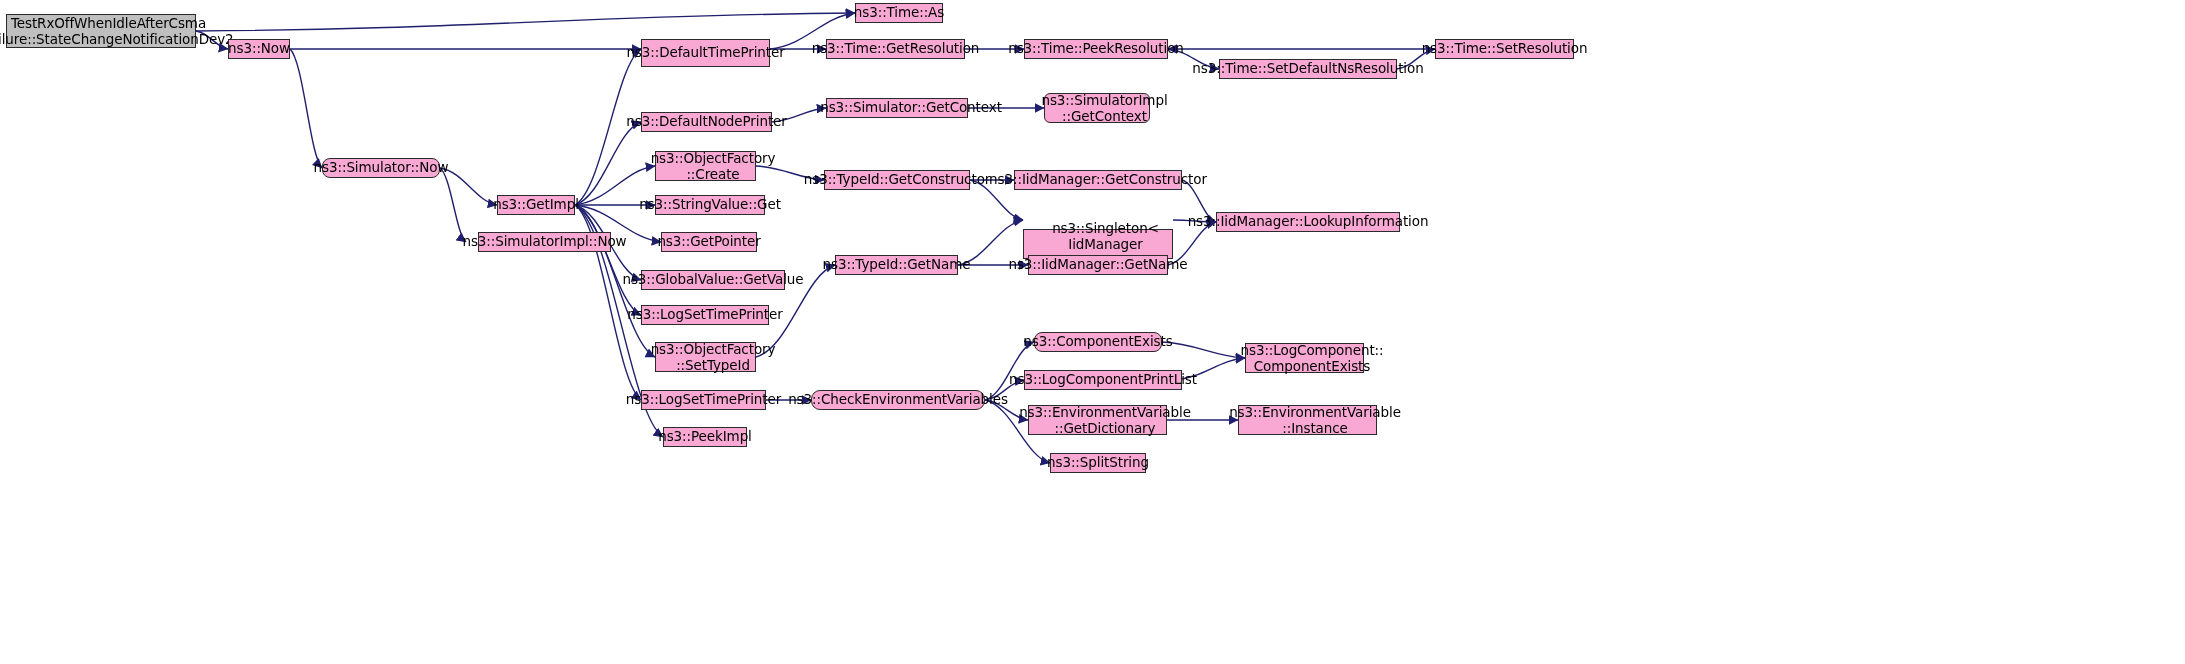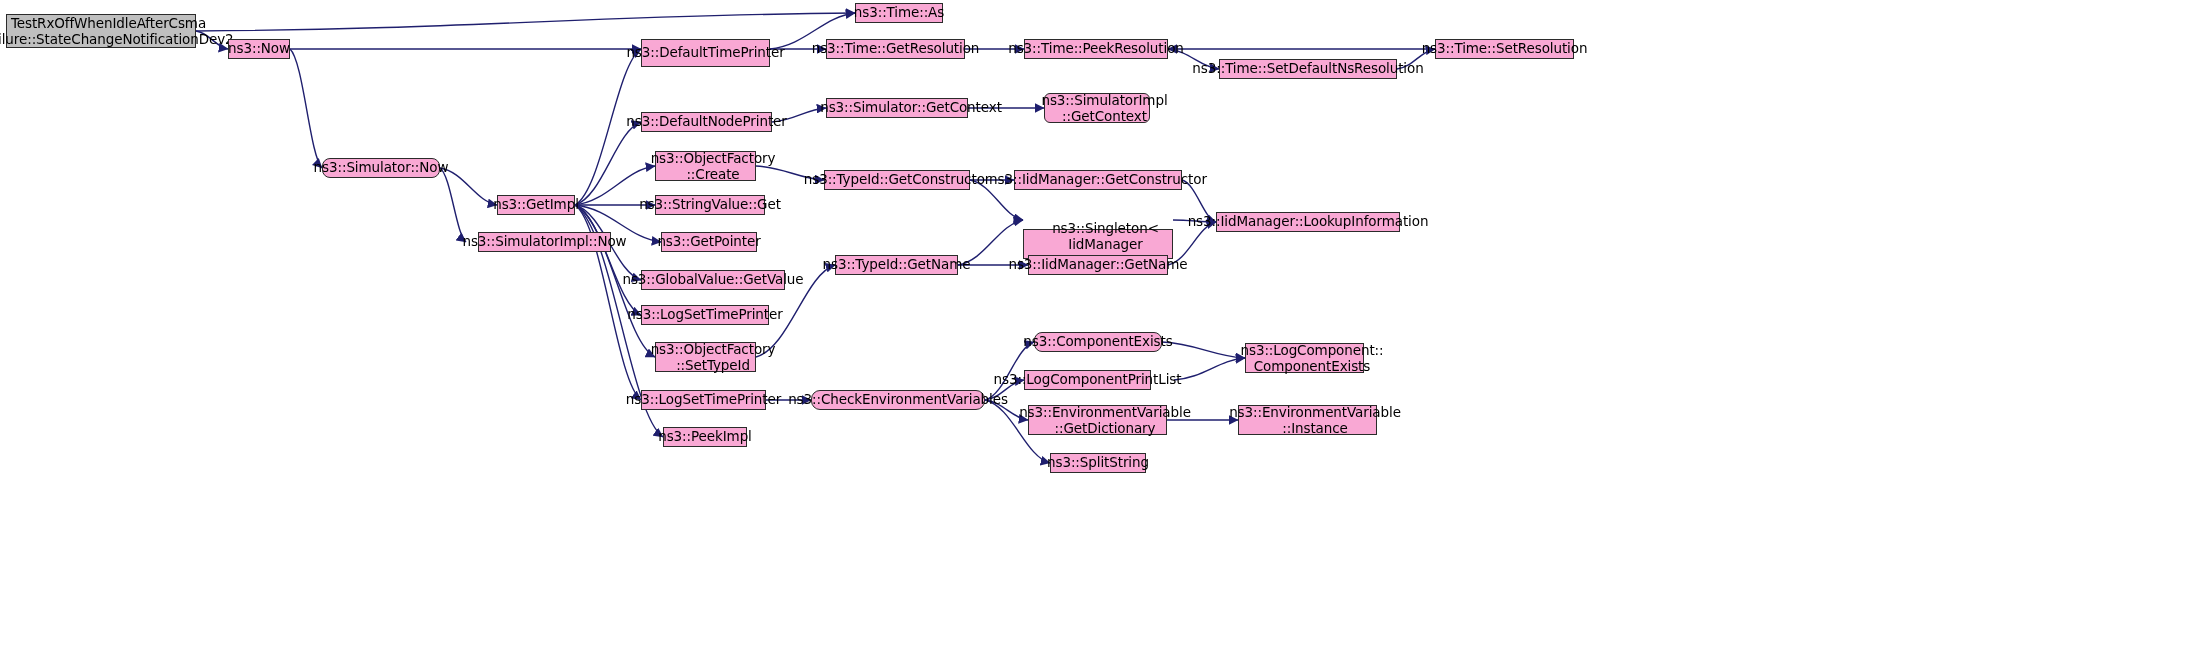--- a/index.html
+++ b/index.html
@@ -116,21 +116,21 @@
       <div class="node" style="left: 478px; top: 232px; width: 133px; height: 20px;">ns3::SimulatorImpl::Now</div>
       <div class="node" style="left: 835px; top: 255px; width: 123px; height: 20px;">ns3::TypeId::GetName</div>
       <div class="node" style="left: 1028px; top: 255px; width: 140px; height: 20px;">ns3::IidManager::GetName</div>
       <div class="node" style="left: 641px; top: 270px; width: 144px; height: 20px;">ns3::GlobalValue::GetValue</div>
       <div class="node" style="left: 641px; top: 305px; width: 128px; height: 20px;">ns3::LogSetTimePrinter</div>
       <div class="node" style="left: 1034px; top: 332px; width: 128px; height: 20px; border-radius: 8px;">ns3::ComponentExists</div>
       <div class="node two-line" style="left: 1245px; top: 343px; width: 119px; height: 30px;">ns3::LogComponent::
 ComponentExists</div>
       <div class="node two-line" style="left: 655px; top: 342px; width: 101px; height: 30px;">ns3::ObjectFactory
 ::SetTypeId</div>
-      <div class="node" style="left: 1024px; top: 370px; width: 127px; height: 20px;">ns3::LogComponentPrintList</div>
+      <div class="node" style="left: 1024px; top: 370px; width: 158px; height: 20px;">ns3::LogComponentPrintList</div>
       <div class="node" style="left: 641px; top: 390px; width: 125px; height: 20px;">ns3::LogSetTimePrinter</div>
       <div class="node" style="left: 811px; top: 390px; width: 174px; height: 20px; border-radius: 9px;">ns3::CheckEnvironmentVariables</div>
       <div class="node two-line" style="left: 1028px; top: 405px; width: 139px; height: 30px;">ns3::EnvironmentVariable
 ::GetDictionary</div>
       <div class="node two-line" style="left: 1238px; top: 405px; width: 139px; height: 30px;">ns3::EnvironmentVariable
 ::Instance</div>
       <div class="node" style="left: 663px; top: 427px; width: 84px; height: 20px;">ns3::PeekImpl</div>
       <div class="node" style="left: 1050px; top: 453px; width: 96px; height: 20px;">ns3::SplitString</div>
     </div>
 </div>

